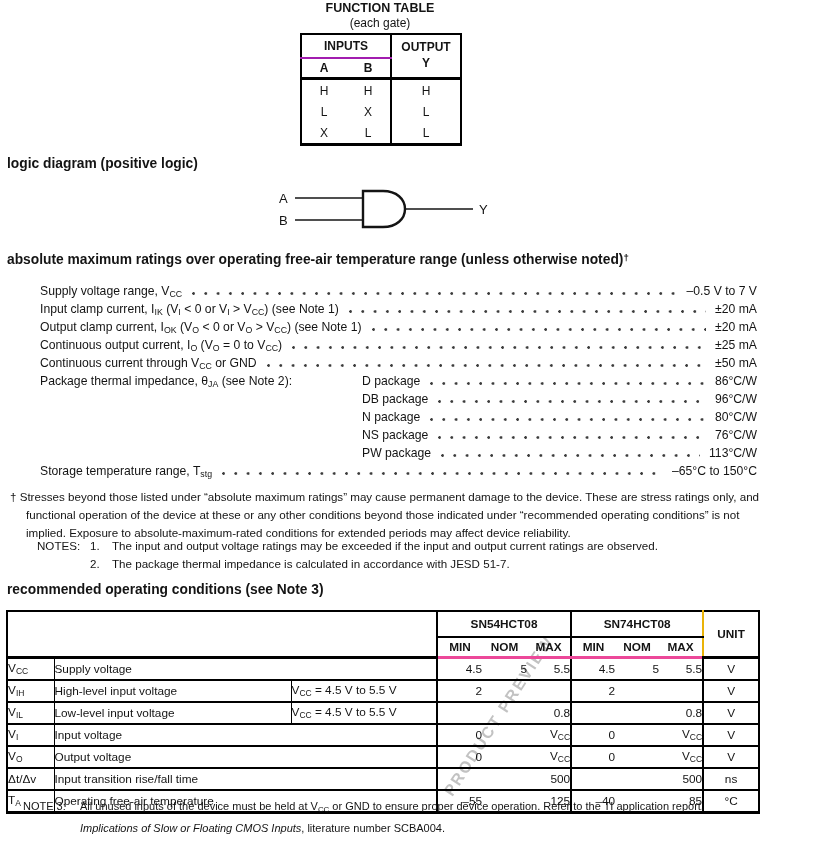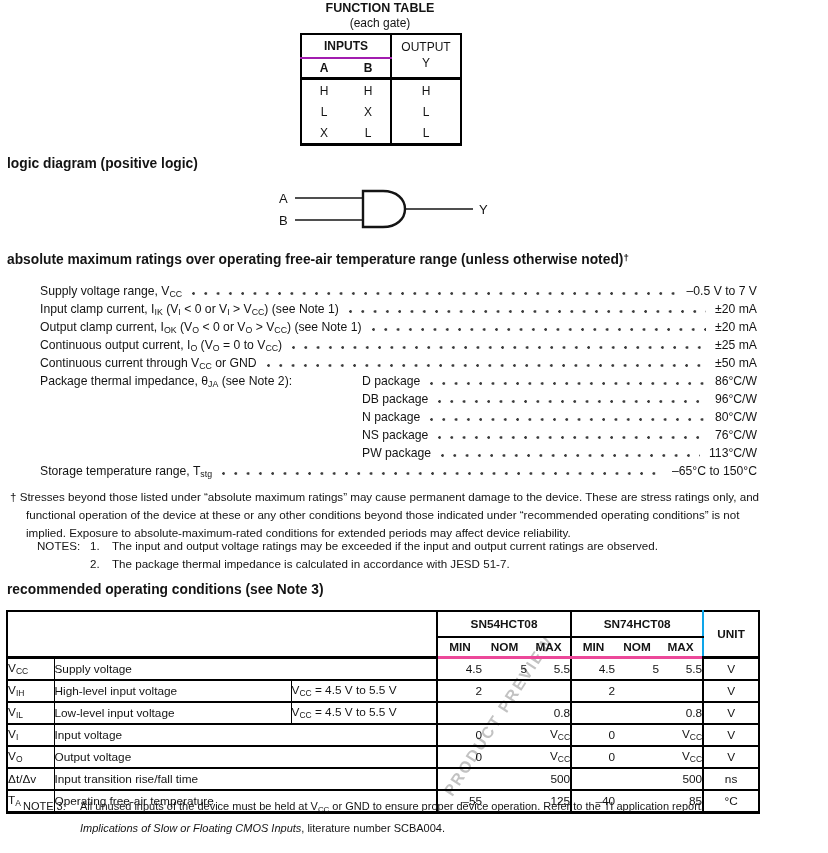--- a/index.html
+++ b/index.html
@@ -9,21 +9,21 @@
   sup{font-size:70%;vertical-align:0.34em;}
   i{font-style:italic;}
 
   
   .ft-title{position:absolute;left:300px;top:1px;width:160px;text-align:center;font-weight:bold;font-size:12.5px;}
   .ft-sub{position:absolute;left:300px;top:16px;width:160px;text-align:center;font-size:12px;}
   table.ft{position:absolute;left:300px;top:33px;width:160px;border-collapse:collapse;table-layout:fixed;
            border:2px solid #000;border-bottom:3px solid #000;text-align:center;}
   table.ft td{padding:0;font-size:12px;vertical-align:middle;}
   .ft-inputs{font-weight:bold;height:22px;border-bottom:2px solid #a21caf;}
-  .ft-out{font-weight:normal;border-left:2px solid #000;border-bottom:3px solid #000;line-height:1.3;}
+  .ft-out{font-weight:bold;border-left:2px solid #000;border-bottom:3px solid #000;line-height:1.3;}
   .ft-ab{font-weight:bold;height:18px;border-bottom:3px solid #000;}
   .ft-data td{height:21px;}
   .ft-y{border-left:2px solid #000;}
 
   
   .h1{position:absolute;left:7px;font-weight:bold;font-size:13.8px;white-space:nowrap;}
 
   
   .gate-svg{position:absolute;left:250px;top:175px;}
 
@@ -44,21 +44,21 @@
   .notes-label{flex:0 0 53px;}
   .notes-num{flex:0 0 22px;}
   .notes-text{flex:1;white-space:nowrap;}
 
   
   table.rec{position:absolute;left:6px;top:610px;width:752px;border-collapse:collapse;table-layout:fixed;
             border:2px solid #000;border-bottom:3px solid #000;}
   table.rec td{padding:0;font-size:11.8px;white-space:nowrap;overflow:hidden;vertical-align:middle;}
   .h-corner{border-right:2px solid #000;border-bottom:3px solid #000;}
   .h-group{font-weight:bold;text-align:center;height:24px;border-bottom:2px solid #000;border-left:2px solid #000;}
-  .h-unit{font-weight:bold;text-align:center;border-left:2px solid #0ea5e9;border-bottom:3px solid #000;}
+  .h-unit{font-weight:bold;text-align:center;border-left:2px solid #eab308;border-bottom:3px solid #000;}
   .h-sub{font-weight:bold;text-align:center;height:18px;border-bottom:3px solid #ec4899;}
   .g1,.g2{border-left:2px solid #000;}
   tr.body td{height:20px;border-top:2px solid #000;}
   .c-sym{border-right:1px solid #000;padding-left:7px;font-size:12px;}
   .c-param{padding-left:10px;}
   .c-cond{border-left:1px solid #000;padding-left:8px;}
   .c-num{text-align:right;padding-right:5px;}
   .c-unit{border-left:2px solid #000;text-align:center;}
 
   .watermark{position:absolute;left:499px;top:716px;transform:translate(-50%,-50%) rotate(-57deg);

